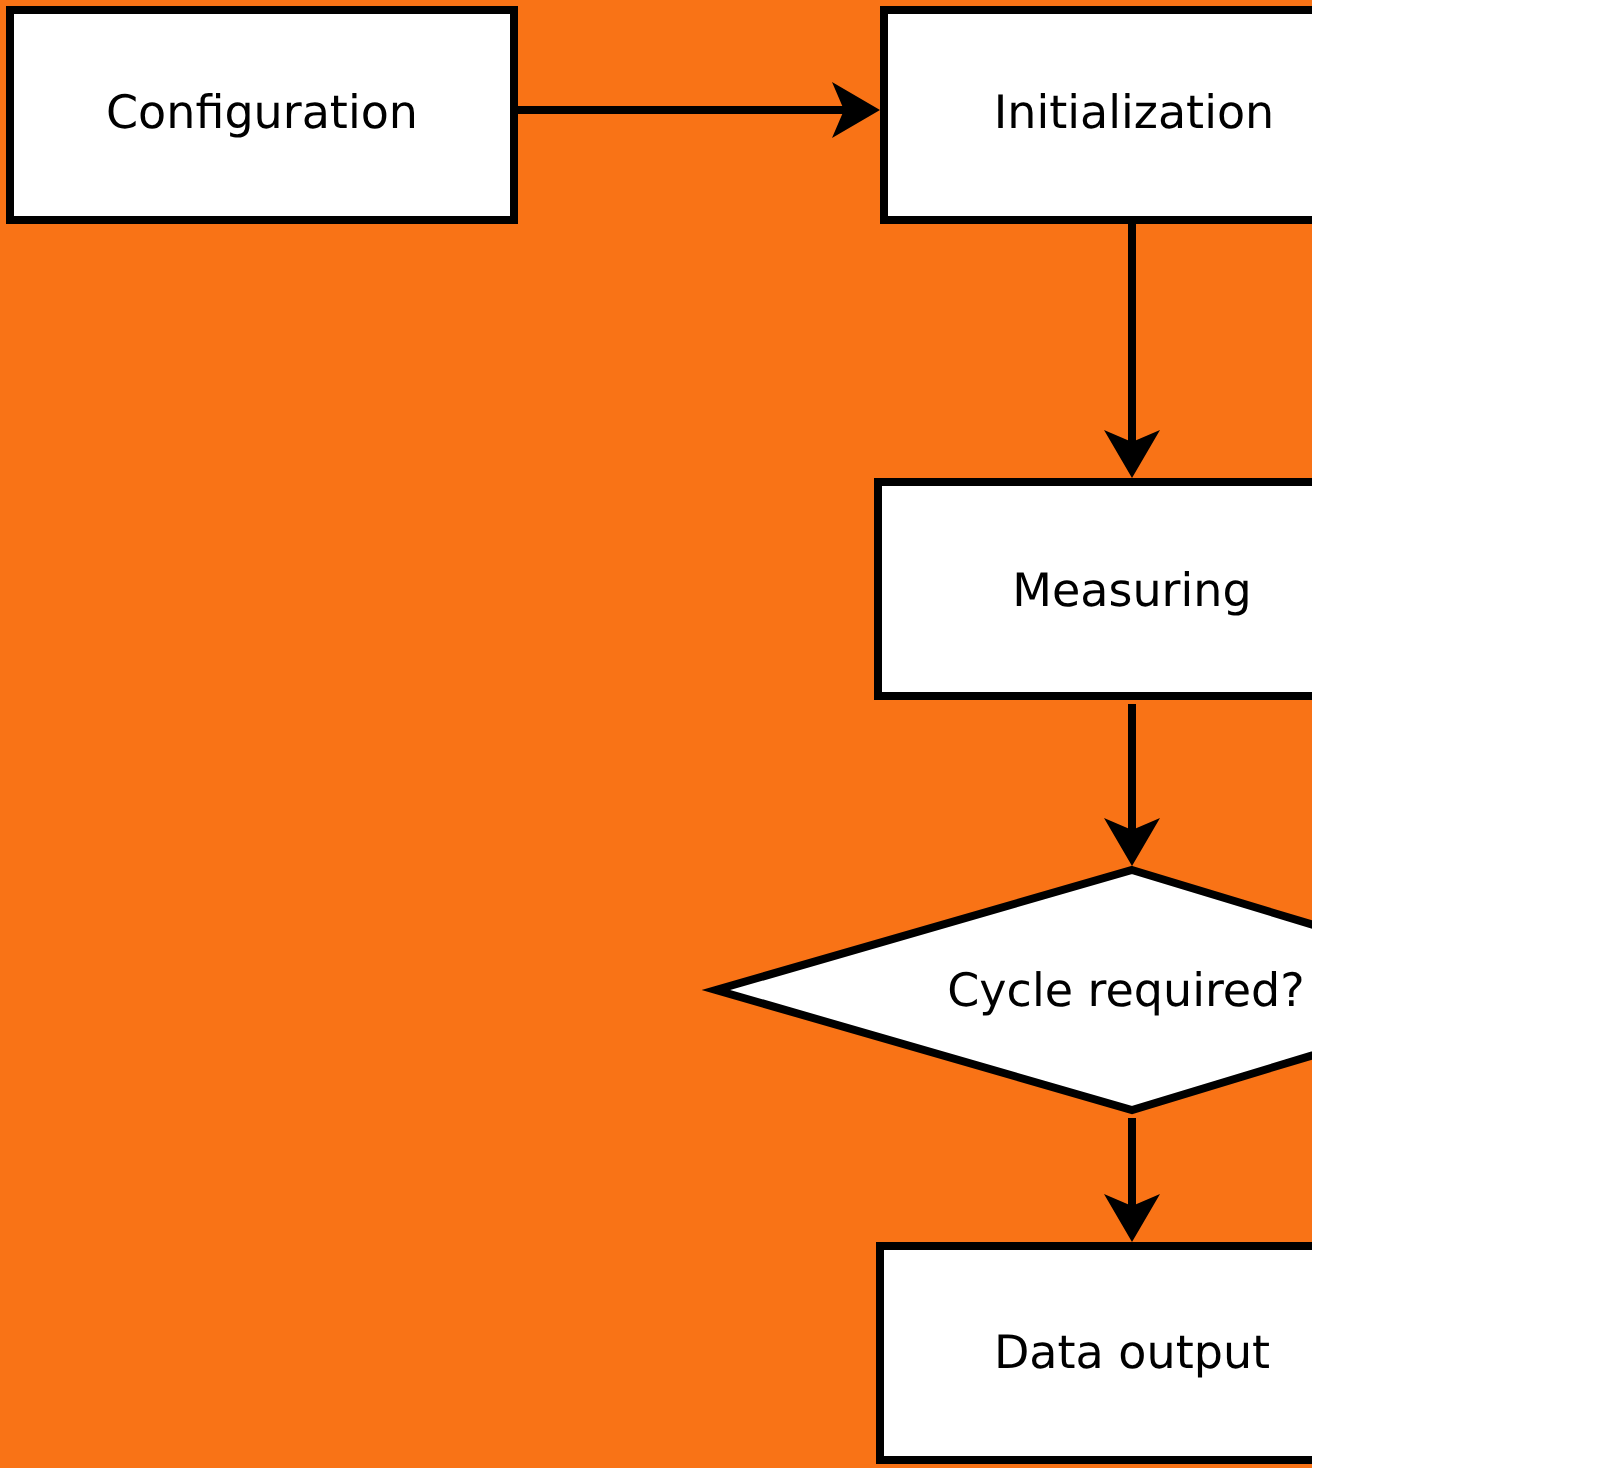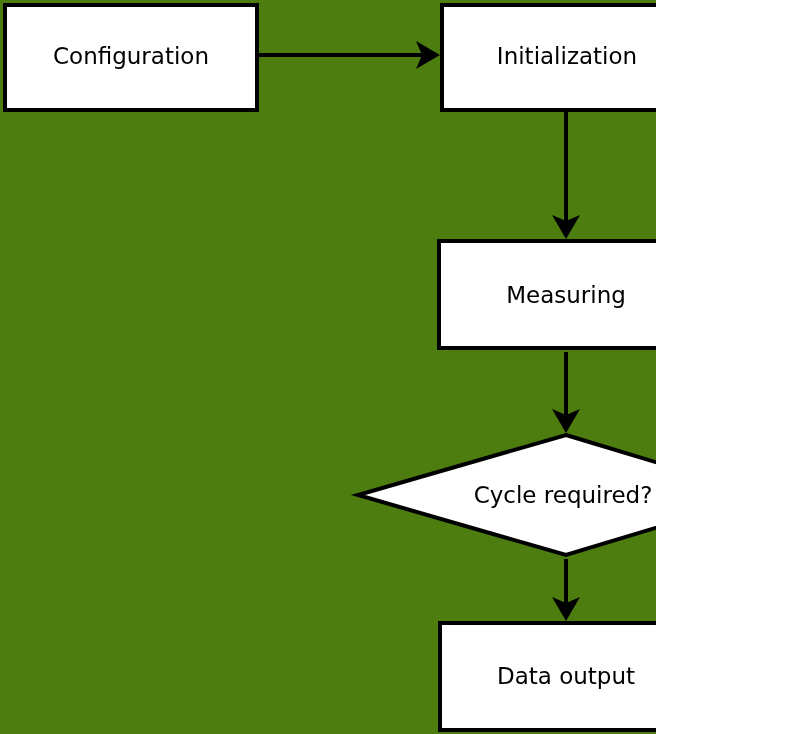--- a/index.html
+++ b/index.html
@@ -4,21 +4,21 @@
 <style>
   html, body {
     margin: 0;
     padding: 0;
     background: #ffffff;
   }
   .canvas {
     position: relative;
     width: 656px;
     height: 734px;
-    background: #4d7c0f;
+    background: #f97316;
     overflow: hidden;
     text-align: right;
   }
   svg {
     display: block;
   }
   .node-box {
     fill: #ffffff;
     stroke: #000000;
     stroke-width: 4;

